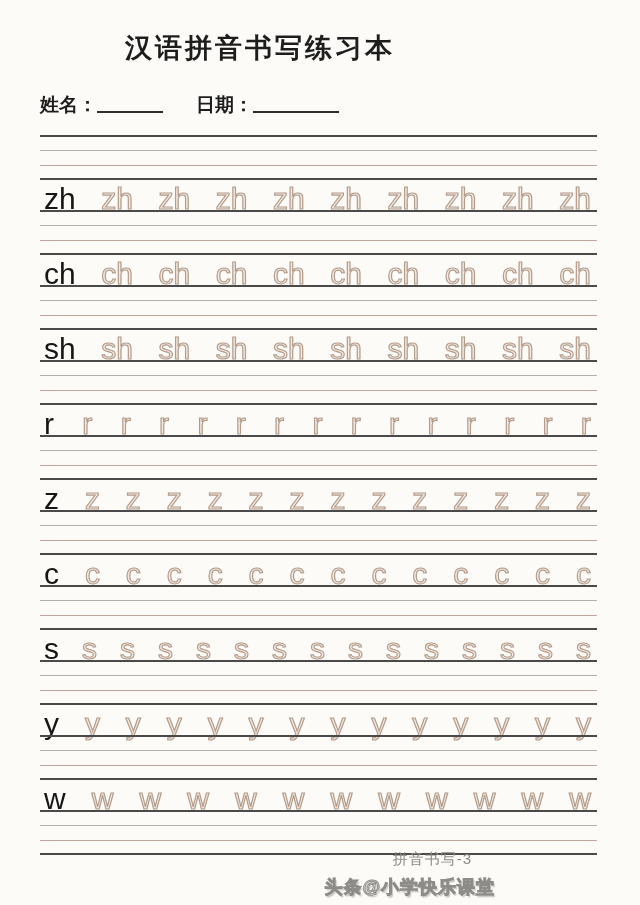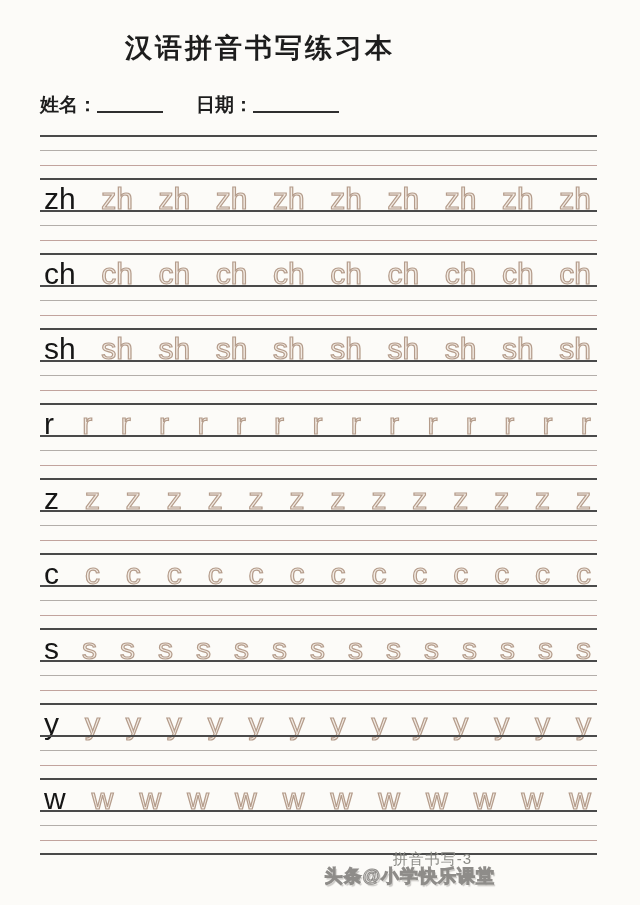--- a/index.html
+++ b/index.html
@@ -78,21 +78,21 @@
   .model {
     color: #161616;
   }
   .trace {
     color: #f3ebe3;
     -webkit-text-stroke: 1.2px var(--trace, #b49c8b);
   }
   .watermark {
     position: absolute;
     right: 25px;
-    bottom: 17px;
+    bottom: 6px;
     font-size: 18px;
     font-weight: 700;
     letter-spacing: 1px;
     color: #faf9f6;
     -webkit-text-stroke: 1px #8e8c89;
     text-shadow: 1.5px 1.5px 1px #c9c7c4;
     margin-left: 7px;
   }
   .watermark-overlay {
     position: absolute;

